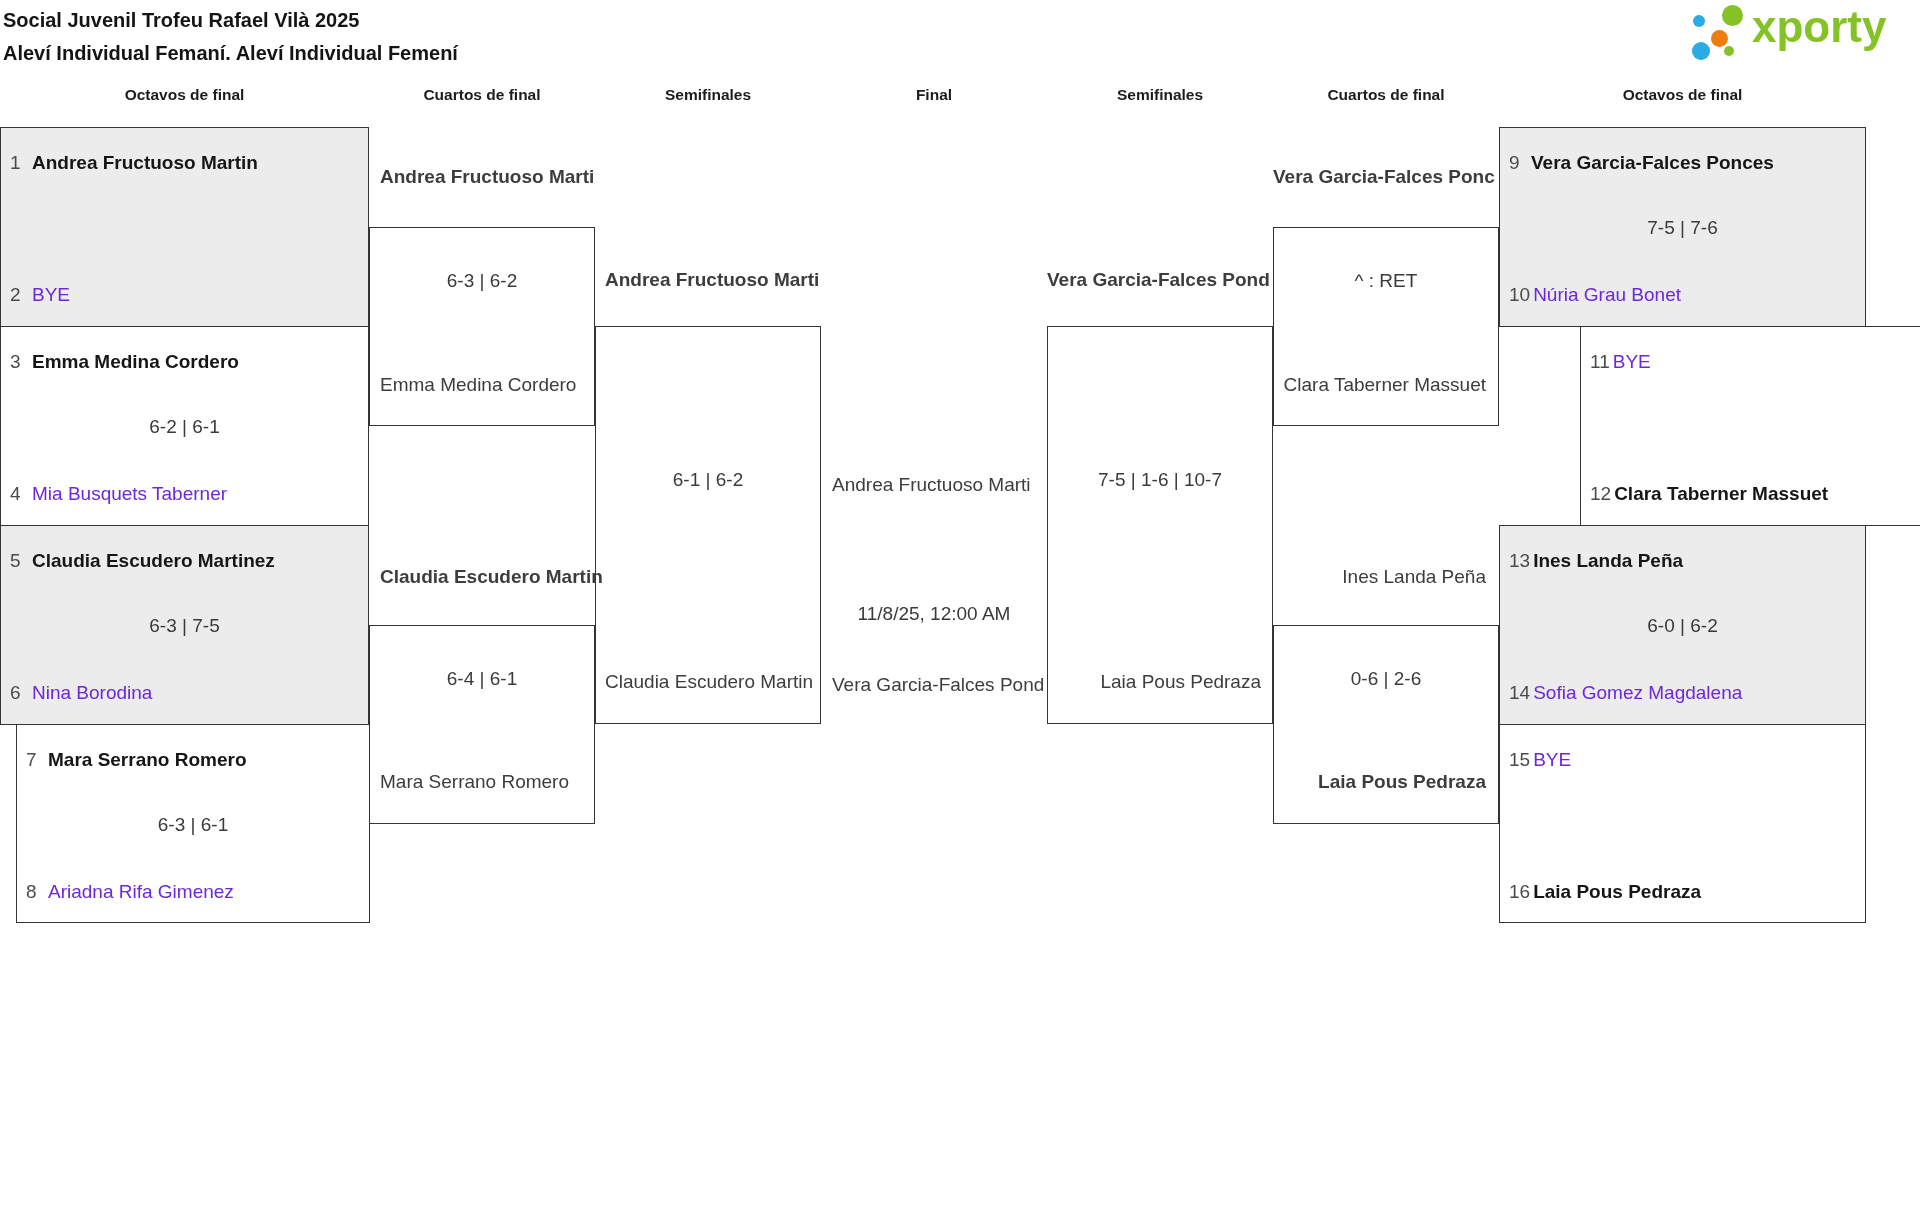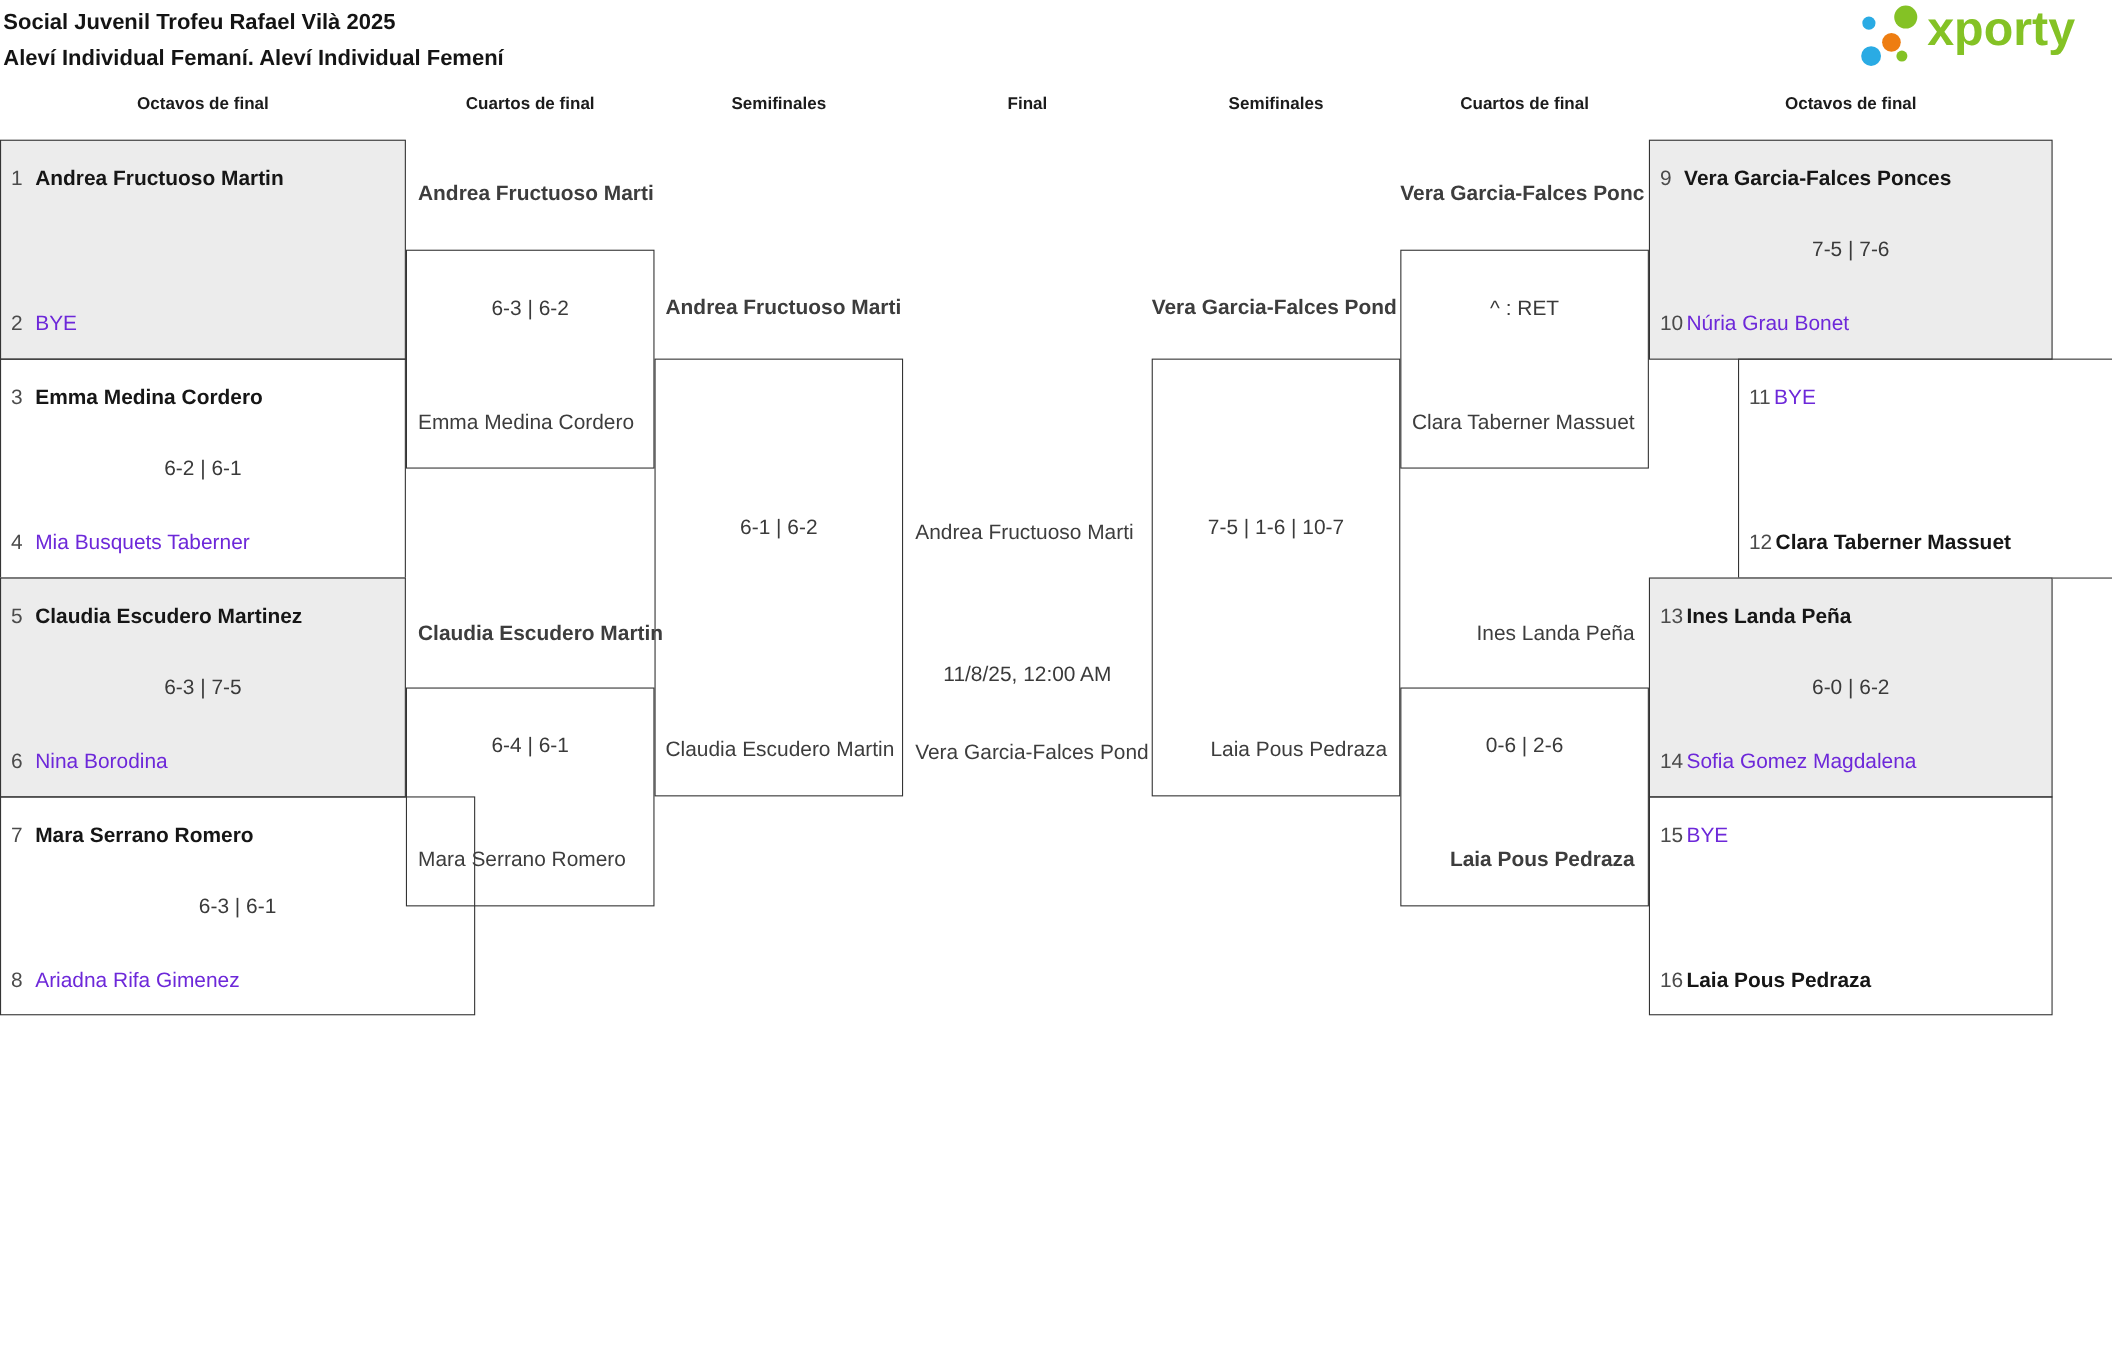--- a/index.html
+++ b/index.html
@@ -80,21 +80,21 @@
   </div>
   <div class="box grey" style="left:0;top:525px;width:369px;height:200px">
     <div class="slot st">
       <span class="seed">5</span><span class="pname b">Claudia Escudero Martinez</span>
     </div>
     <div class="slot sc">6-3 | 7-5</div>
     <div class="slot sb">
       <span class="seed">6</span><span class="pname">Nina Borodina</span>
     </div>
   </div>
-  <div class="box" style="left:0;top:724px;width:432px;height:199px">
+  <div class="box" style="left:16px;top:724px;width:354px;height:199px">
     <div class="slot st">
       <span class="seed">7</span><span class="pname b">Mara Serrano Romero</span>
     </div>
     <div class="slot sc">6-3 | 6-1</div>
     <div class="slot sb">
       <span class="seed">8</span><span class="pname">Ariadna Rifa Gimenez</span>
     </div>
   </div>
 
   <div class="box grey" style="left:1499px;top:127px;width:367px;height:200px">

